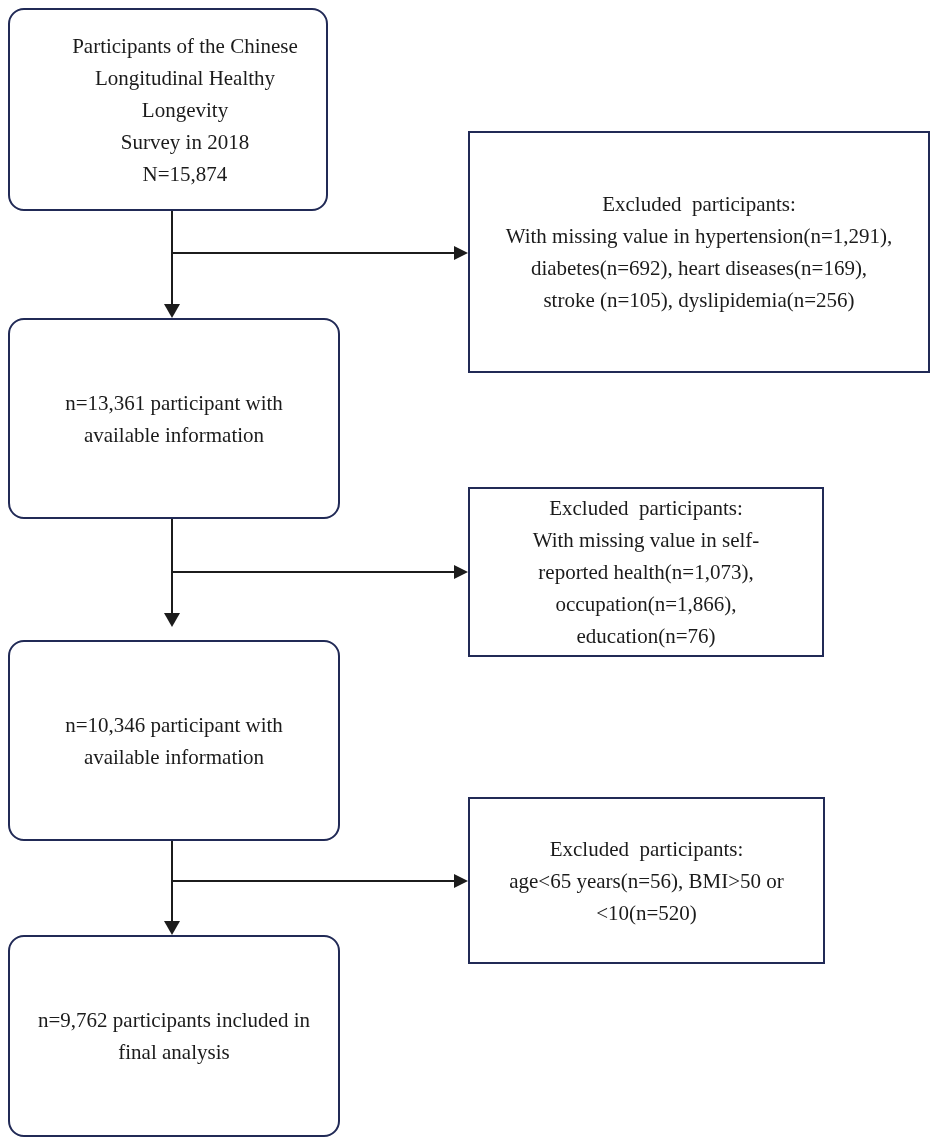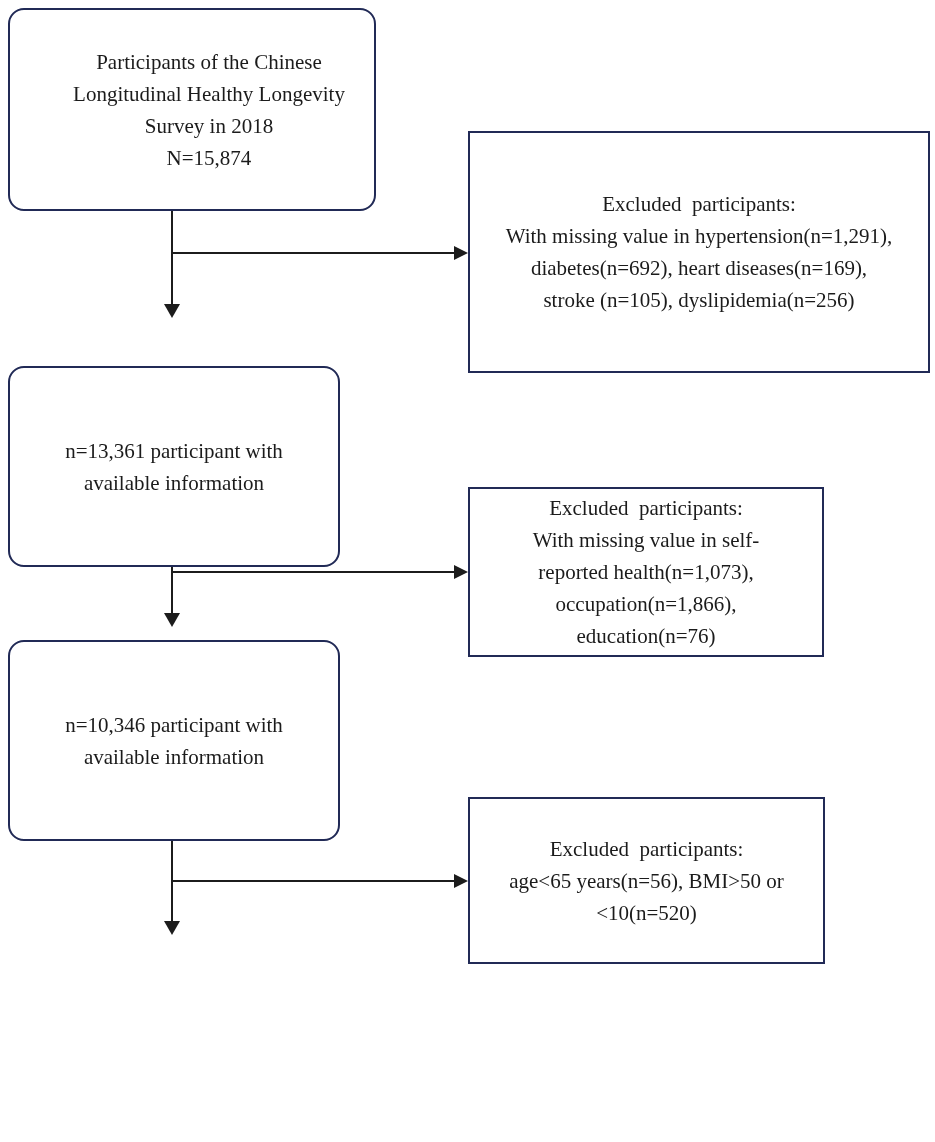--- a/index.html
+++ b/index.html
@@ -66,31 +66,33 @@
     <line x1="172" y1="572" x2="455" y2="572"></line>
     <polygon points="454,565 454,579 468,572"></polygon>
 
     <line x1="172" y1="828" x2="172" y2="922"></line>
     <polygon points="164,921 180,921 172,935"></polygon>
 
     <line x1="172" y1="881" x2="455" y2="881"></line>
     <polygon points="454,874 454,888 468,881"></polygon>
   </svg>
 
-  <div class="flow-box rounded" style="left:8px; top:8px; width:368px; height:203px;padding-left:44px;">Participants of the Chinese
+  <div class="flow-box rounded" style="left:8px; top:8px; width:320px; height:203px;padding-left:44px;">Participants of the Chinese
 Longitudinal Healthy Longevity
 Survey in 2018
 N=15,874</div>
 
-  <div class="flow-box rounded" style="left:8px; top:318px; width:332px; height:201px;margin-top:48px;">n=13,361 participant with
+  <div class="flow-box rounded" style="left:8px; top:318px; width:332px; height:201px;">n=13,361 participant with
 available information</div>
 
   <div class="flow-box rounded" style="left:8px; top:640px; width:332px; height:201px;">n=10,346 participant with
 available information</div>
 
+  <div class="flow-box rounded" style="left:8px; top:935px; width:332px; height:202px;">n=9,762 participants included in
+final analysis</div>
 
   <div class="flow-box" style="left:468px; top:131px; width:462px; height:242px;">Excluded  participants:
 With missing value in hypertension(n=1,291),
 diabetes(n=692), heart diseases(n=169),
 stroke (n=105), dyslipidemia(n=256)</div>
 
   <div class="flow-box" style="left:468px; top:487px; width:356px; height:170px;">Excluded  participants:
 With missing value in self-
 reported health(n=1,073),
 occupation(n=1,866),

